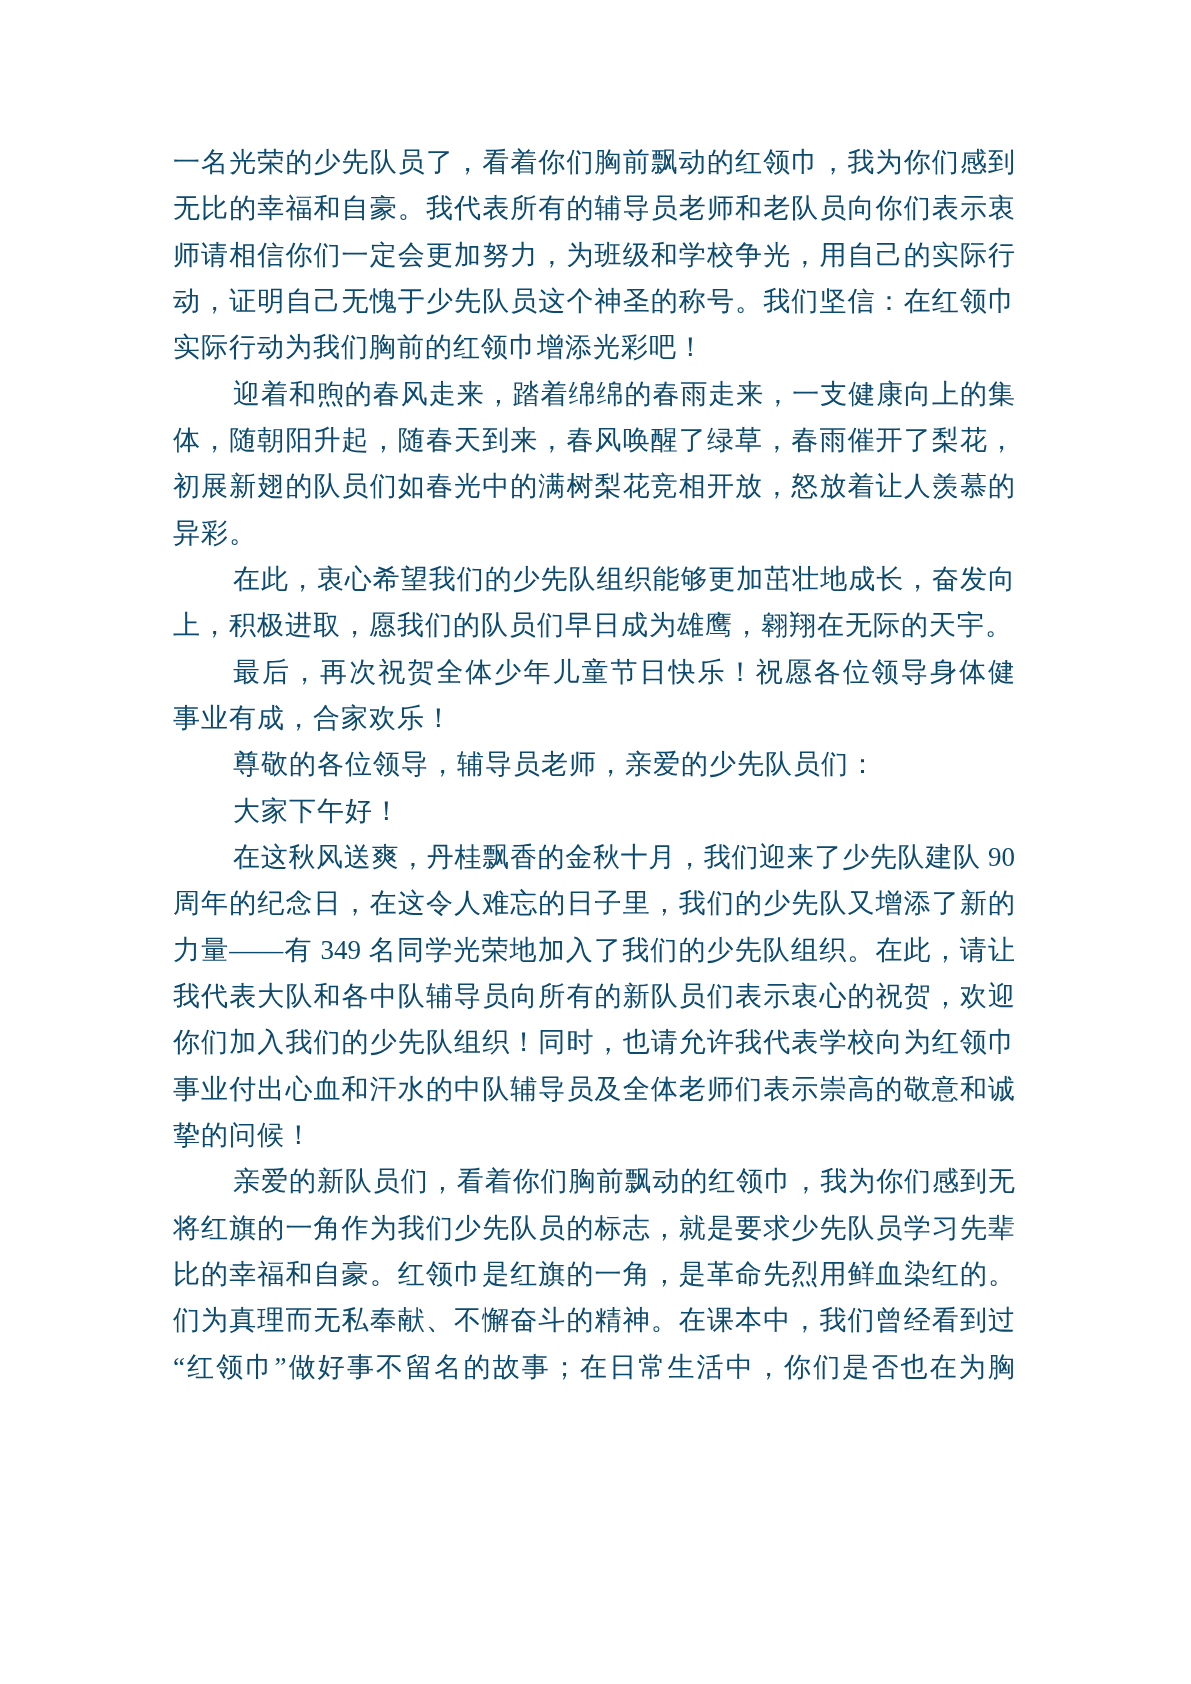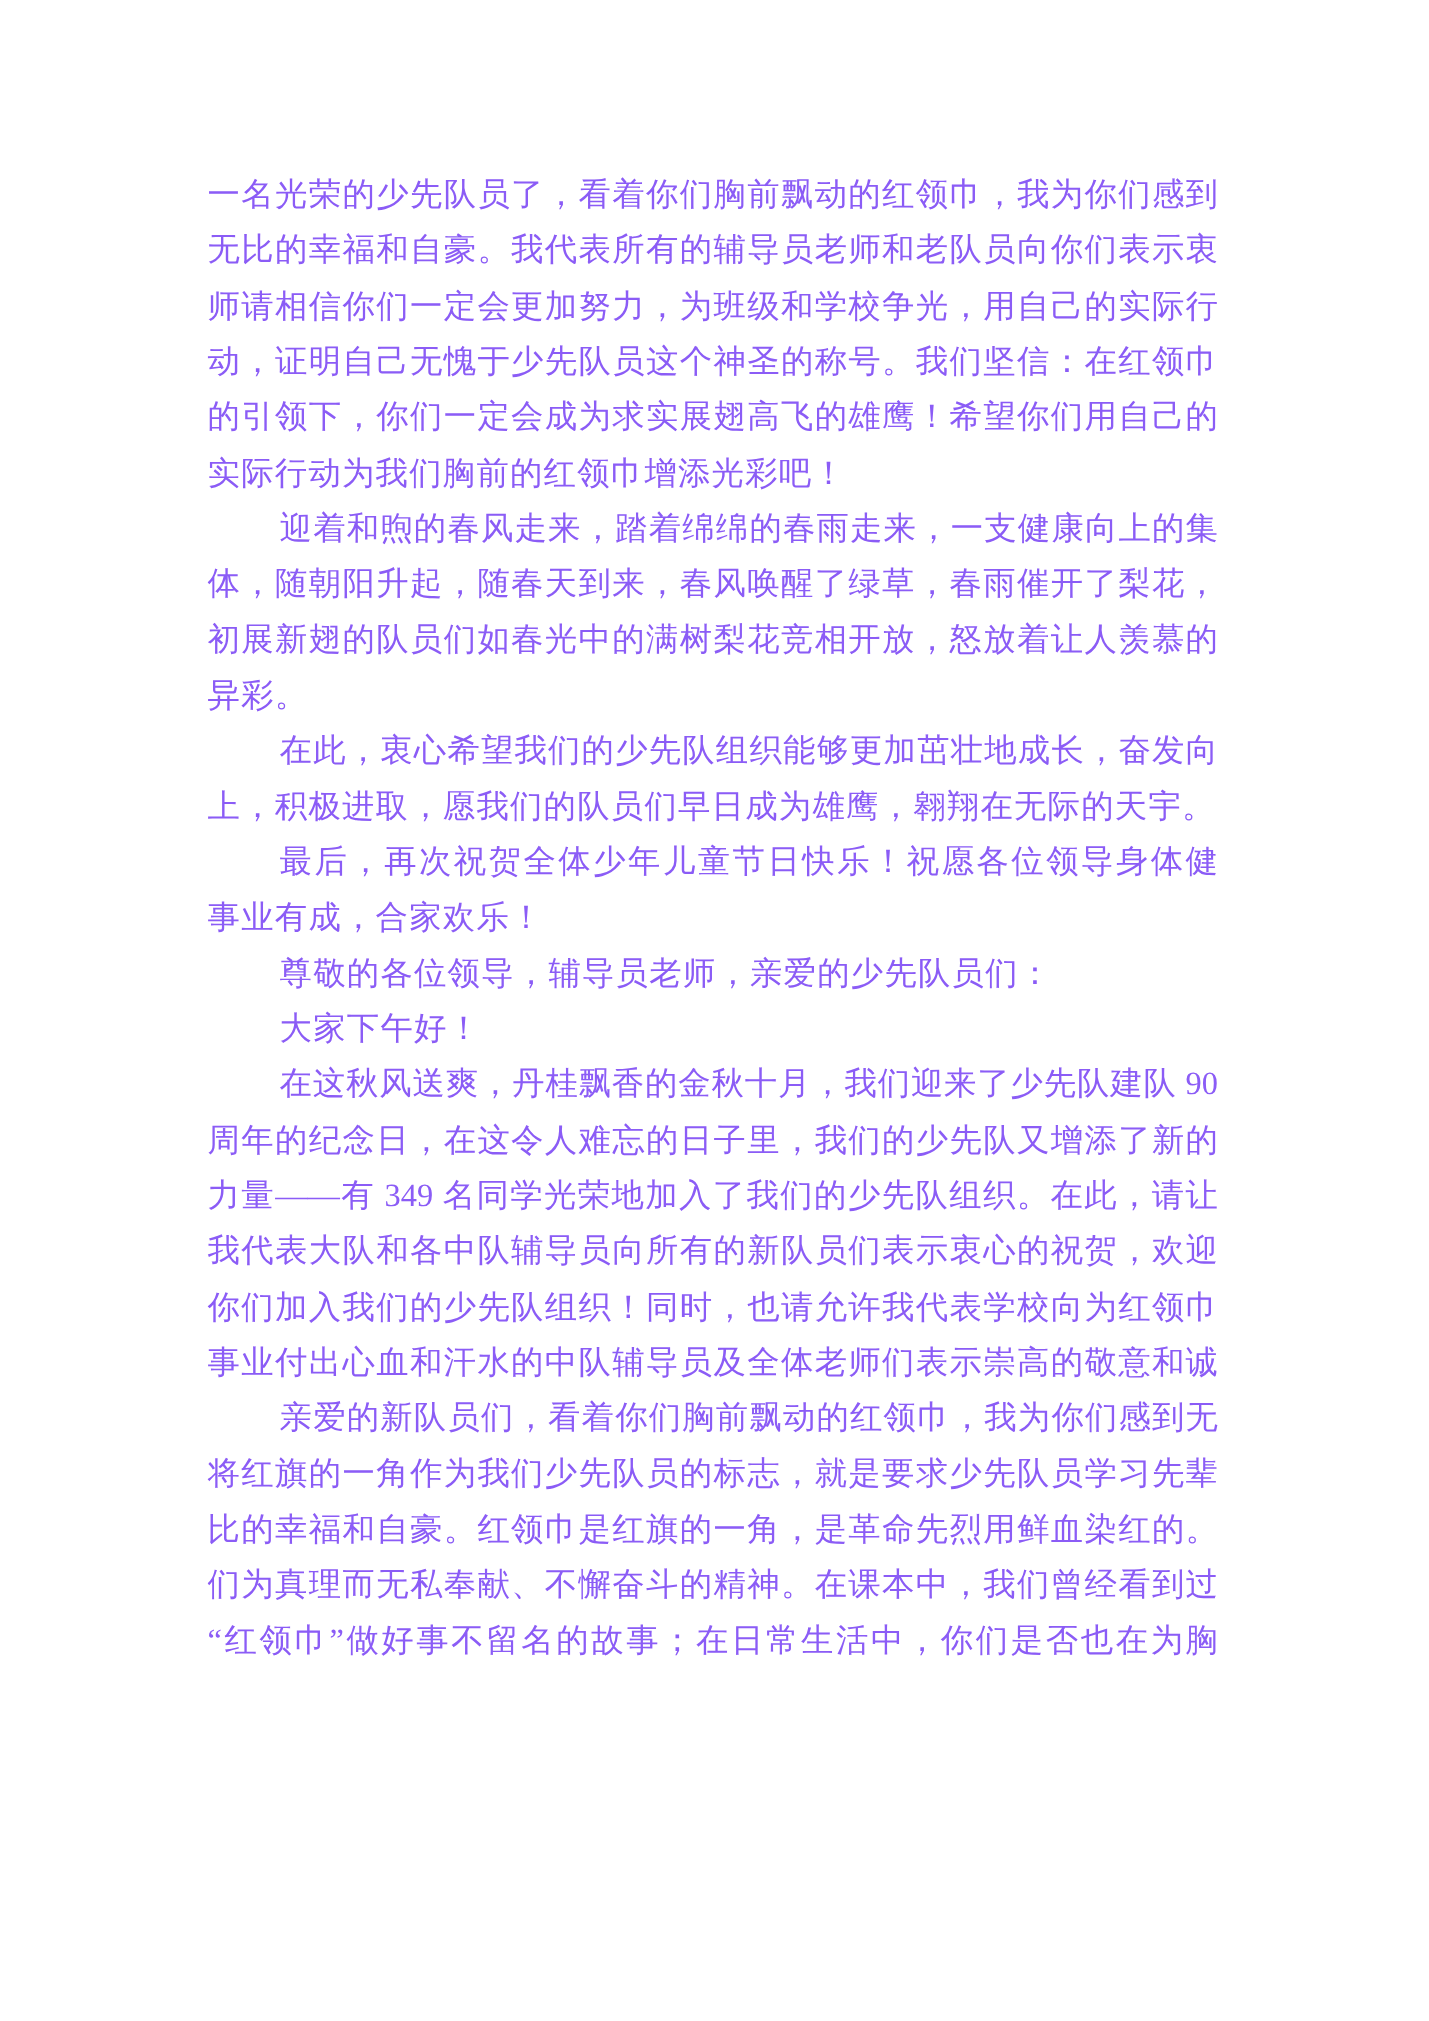--- a/index.html
+++ b/index.html
@@ -16,21 +16,21 @@
     overflow: hidden;
   }
   .doc-text {
     position: absolute;
     left: 173px;
     top: 139px;
     width: 842px;
     font-family: "Liberation Serif", "DejaVu Serif", serif;
     font-size: 27px;
     line-height: 46.33px;
-    color: #8b5cf6;
+    color: #0c4a6e;
   }
   .line {
     height: 46.33px;
     white-space: nowrap;
     text-align: left;
     letter-spacing: 1px;
   }
   .line.justify {
     letter-spacing: 0;
     text-align: justify;
@@ -44,37 +44,37 @@
 </style>
 </head>
 <body>
 
 <div class="page">
   <div class="doc-text">
       <div class="line justify">一名光荣的少先队员了，看着你们胸前飘动的红领巾，我为你们感到</div>
       <div class="line justify">无比的幸福和自豪。我代表所有的辅导员老师和老队员向你们表示衷</div>
       <div class="line justify">师请相信你们一定会更加努力，为班级和学校争光，用自己的实际行</div>
       <div class="line justify">动，证明自己无愧于少先队员这个神圣的称号。我们坚信：在红领巾</div>
-      <div class="line justify">的引领下，你们一定会成为求实展翅高飞的雄鹰！希望你们用自己的</div>
       <div class="line">实际行动为我们胸前的红领巾增添光彩吧！</div>
       <div class="line indent justify">迎着和煦的春风走来，踏着绵绵的春雨走来，一支健康向上的集</div>
       <div class="line justify">体，随朝阳升起，随春天到来，春风唤醒了绿草，春雨催开了梨花，</div>
       <div class="line justify">初展新翅的队员们如春光中的满树梨花竞相开放，怒放着让人羡慕的</div>
       <div class="line">异彩。</div>
       <div class="line indent justify">在此，衷心希望我们的少先队组织能够更加茁壮地成长，奋发向</div>
       <div class="line">上，积极进取，愿我们的队员们早日成为雄鹰，翱翔在无际的天宇。</div>
       <div class="line indent justify">最后，再次祝贺全体少年儿童节日快乐！祝愿各位领导身体健康，</div>
       <div class="line">事业有成，合家欢乐！</div>
       <div class="line indent">尊敬的各位领导，辅导员老师，亲爱的少先队员们：</div>
       <div class="line indent">大家下午好！</div>
       <div class="line indent justify">在这秋风送爽，丹桂飘香的金秋十月，我们迎来了少先队建队 90</div>
       <div class="line justify">周年的纪念日，在这令人难忘的日子里，我们的少先队又增添了新的</div>
       <div class="line justify">力量——有 349 名同学光荣地加入了我们的少先队组织。在此，请让</div>
       <div class="line justify">我代表大队和各中队辅导员向所有的新队员们表示衷心的祝贺，欢迎</div>
       <div class="line justify">你们加入我们的少先队组织！同时，也请允许我代表学校向为红领巾</div>
       <div class="line justify">事业付出心血和汗水的中队辅导员及全体老师们表示崇高的敬意和诚</div>
+      <div class="line">挚的问候！</div>
       <div class="line indent justify">亲爱的新队员们，看着你们胸前飘动的红领巾，我为你们感到无</div>
       <div class="line justify">将红旗的一角作为我们少先队员的标志，就是要求少先队员学习先辈</div>
       <div class="line justify">比的幸福和自豪。红领巾是红旗的一角，是革命先烈用鲜血染红的。</div>
       <div class="line justify">们为真理而无私奉献、不懈奋斗的精神。在课本中，我们曾经看到过</div>
       <div class="line justify">“红领巾”做好事不留名的故事；在日常生活中，你们是否也在为胸</div>
     </div>
 </div>
 
 </body></html>

